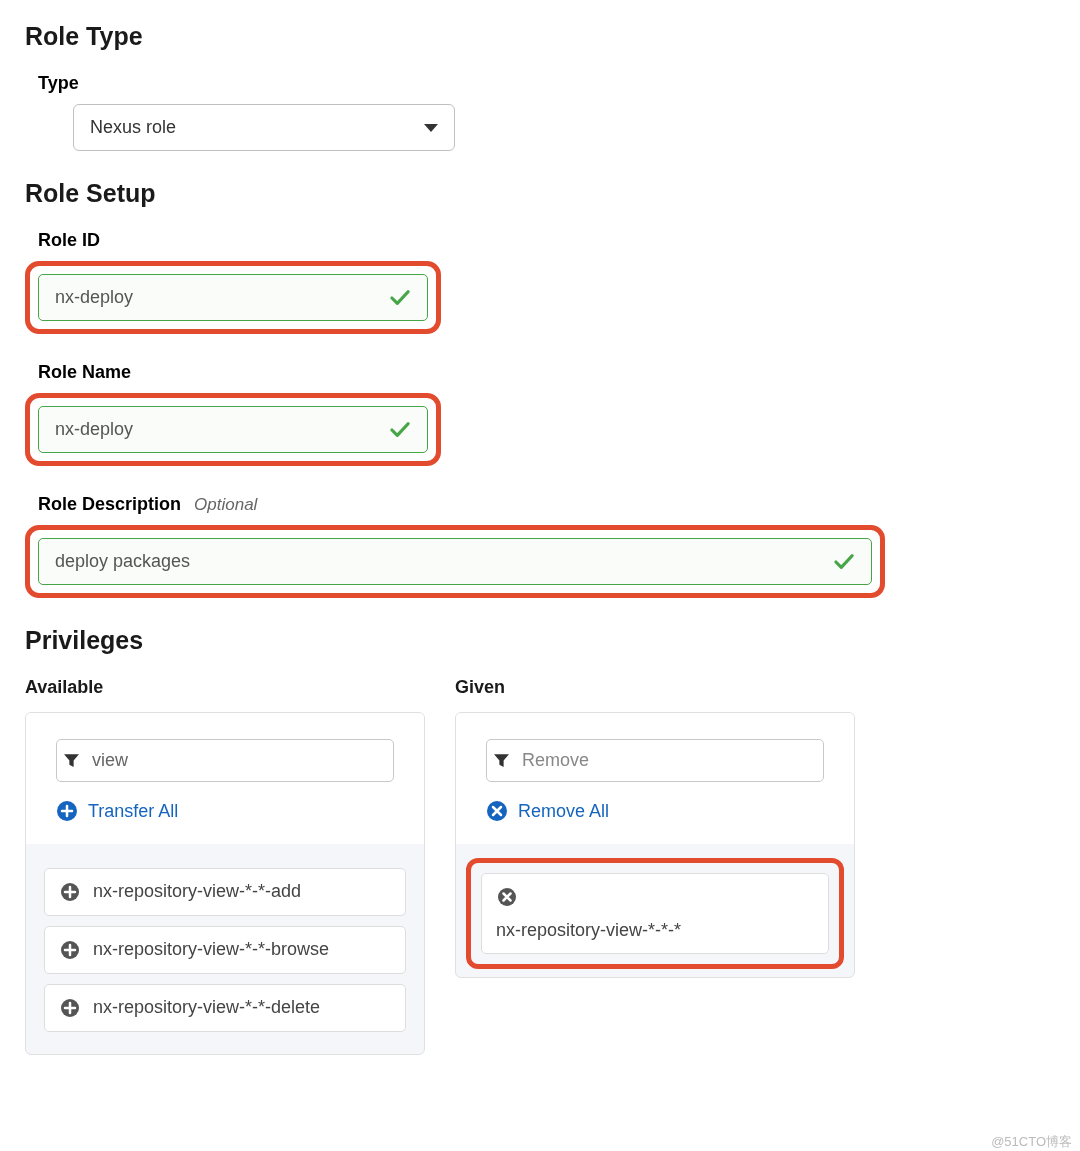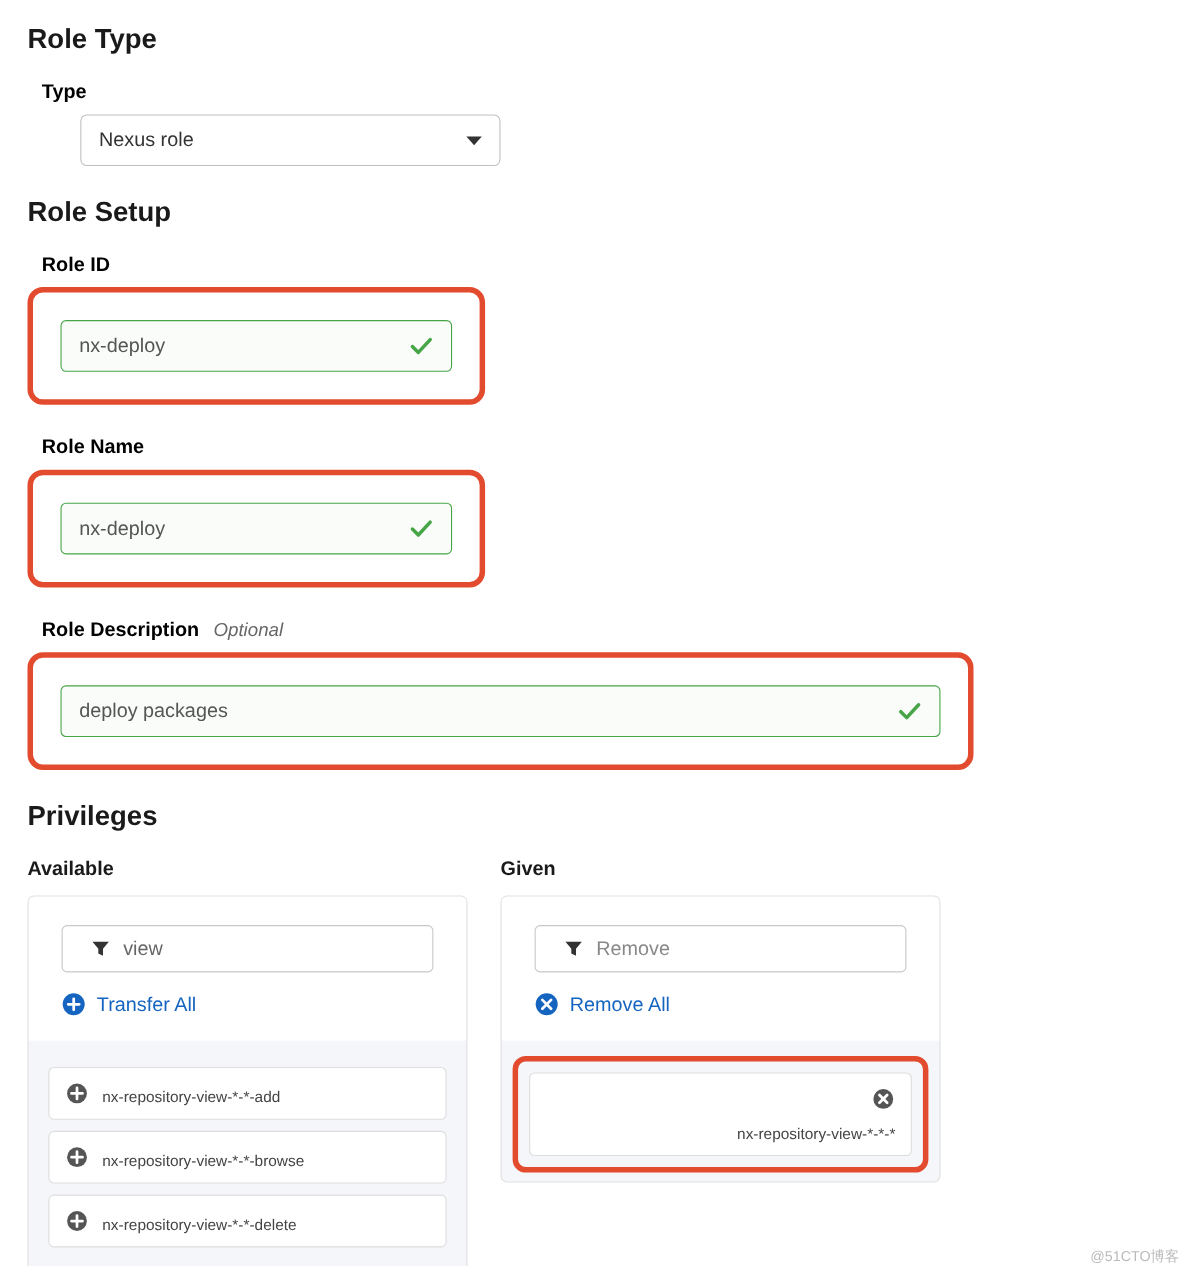--- a/index.html
+++ b/index.html
@@ -45,21 +45,21 @@
     }
     .caret-down {
       width: 0; height: 0;
       border-left: 7px solid transparent;
       border-right: 7px solid transparent;
       border-top: 8px solid #333;
     }
     .hl-box {
       border: 5px solid #e34b2e;
       border-radius: 14px;
-      padding: 25px;
+      padding: 8px;
       margin-bottom: 28px;
     }
     .hl-box.wide { width: 860px; }
     .hl-box.narrow { width: 416px; }
     .valid-input {
       border: 1px solid #46a546;
       border-radius: 5px;
       background: #f9fcf8;
       display: flex;
       align-items: center;
@@ -90,21 +90,21 @@
     }
     .priv-header {
       background: #fff;
       padding: 26px 30px 22px 30px;
     }
     .filter-input {
       border: 1px solid #c8c8c8;
       border-radius: 5px;
       display: flex;
       align-items: center;
-      padding: 10px 26px;
+      padding: 10px 6px;
       font-size: 18px;
       color: #666;
       gap: 12px;
       margin-bottom: 18px;
     }
     .filter-input .placeholder { color: #888; }
     .filter-icon-svg { width: 17px; height: 17px; }
     .action-link {
       display: flex;
       align-items: center;
@@ -118,23 +118,23 @@
       display: inline-flex; align-items: center; justify-content: center;
     }
     .priv-items {
       padding: 24px 18px 12px 18px;
     }
     .priv-item {
       background: #fff;
       border: 1px solid #ddd;
       border-radius: 5px;
       display: flex;
-      align-items: flex-end;
+      align-items: flex-start;
       padding: 12px 14px;
-      font-size: 14px;
+      font-size: 18px;
       color: #444;
       margin-bottom: 10px;
       gap: 12px;
       cursor: pointer;
     }
     .priv-item .circle-icon svg { width: 20px; height: 20px; }
     .priv-given-hl {
       border: 5px solid #e34b2e;
       border-radius: 12px;
       padding: 10px;

